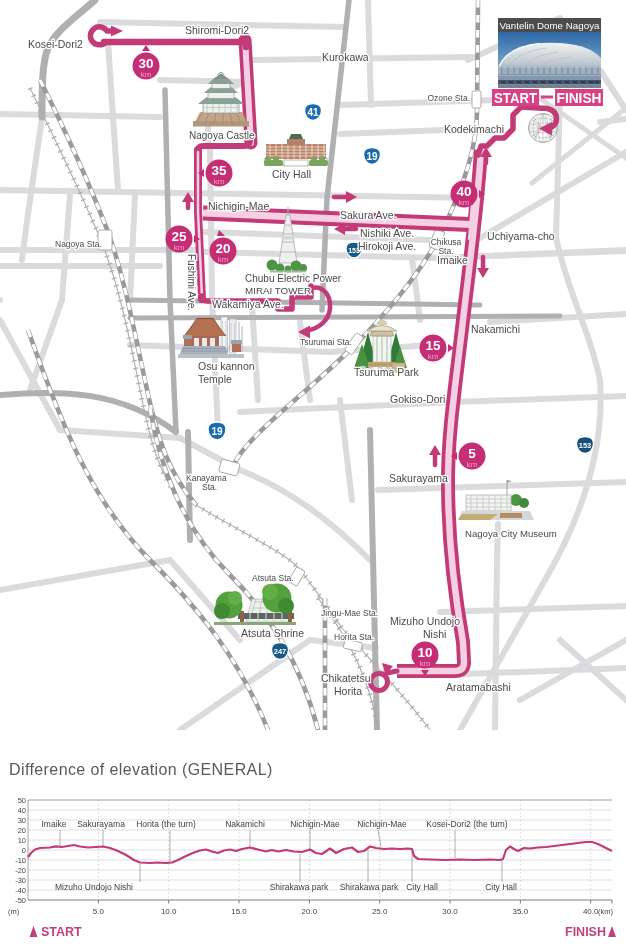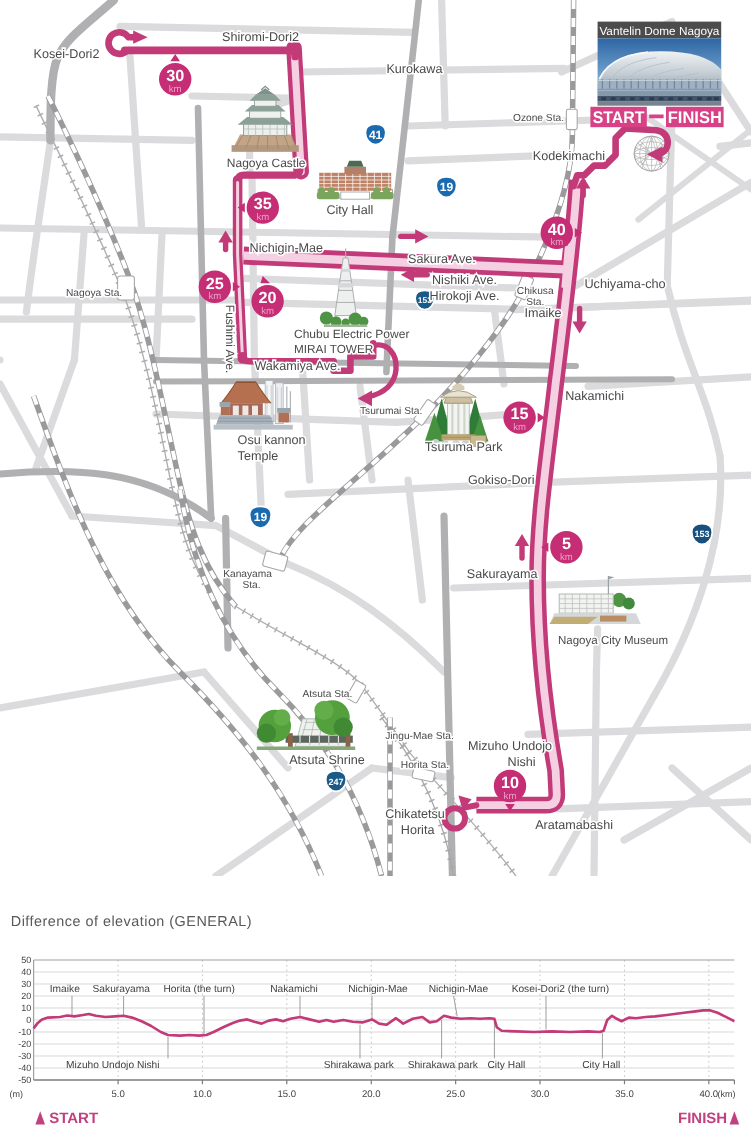--- a/index.html
+++ b/index.html
@@ -1,18 +1,18 @@
 <!DOCTYPE html>
 <html><head>
 <meta charset="utf-8">
 <style>
   html,body{margin:0;padding:0;background:#ffffff;}
   body{width:626px;height:945px;position:relative;font-family:"Liberation Sans",sans-serif;}
   #map{position:absolute;left:0;top:0;}
-  #title{position:absolute;left:9px;top:761px;font-size:12px;color:#595959;letter-spacing:0.4px;}
+  #title{position:absolute;left:9px;top:761px;font-size:16px;color:#595959;letter-spacing:0.4px;}
   #chart{position:absolute;left:0;top:790px;}
   .halo{stroke:#ffffff;stroke-width:2.6;paint-order:stroke;}
 </style>
 </head>
 <body>
 <svg id="map" width="626" height="730" viewBox="0 0 626 730">
 
   <g id="roads" fill="none" stroke-linecap="round">
 
     <g stroke="#dbdbdd" stroke-width="6">

